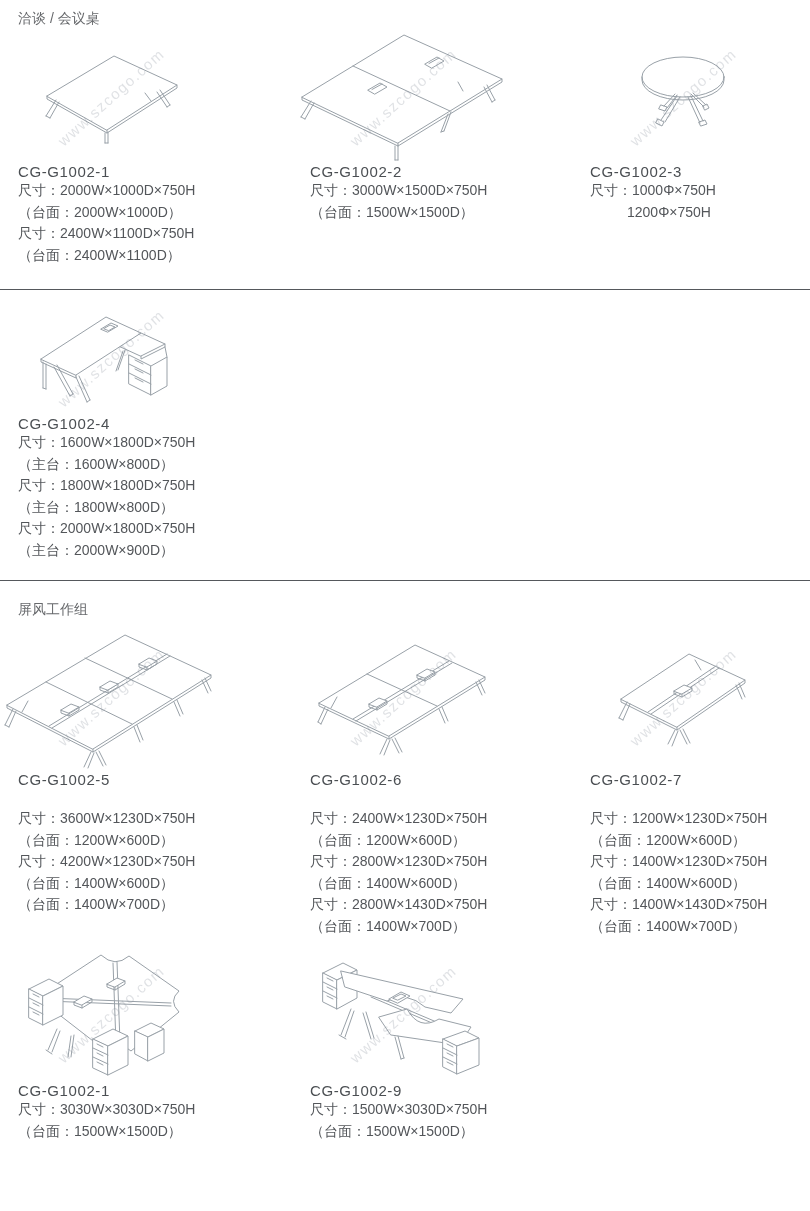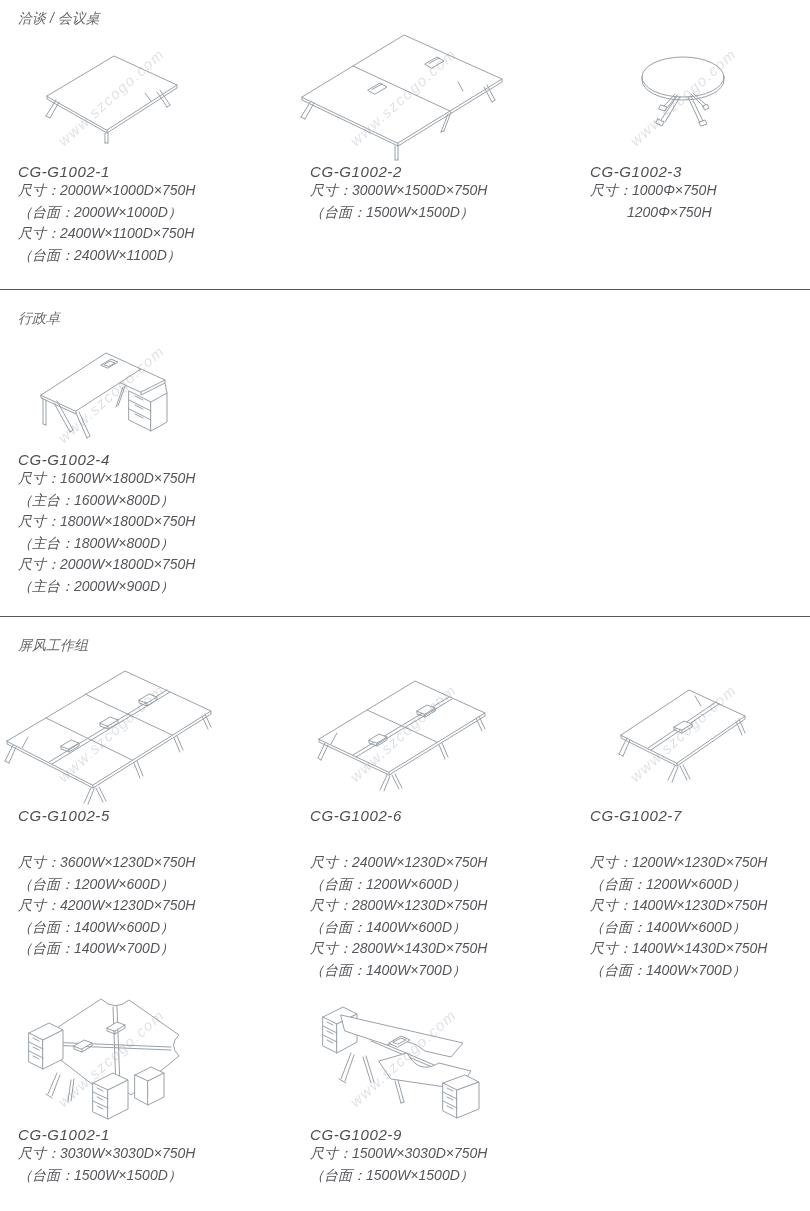--- a/index.html
+++ b/index.html
@@ -1,42 +1,42 @@
 <!DOCTYPE html>
 <html><head>
 <meta charset="utf-8">
 <style>
   html,body{margin:0;padding:0;background:#fff;}
   .page{
     width:810px;height:1211px;overflow:hidden;background:#fff;
     font-family:"Liberation Sans","DejaVu Sans",sans-serif;
     box-sizing:border-box;position:relative;
   }
-  .section{padding:0 18px;font-style:italic;}
+  .section{padding:0 18px;}
   .sec-title{font-size:14px;color:#67696c;padding-top:10px;line-height:16px;}
   .sec-title.later{padding-top:20px;}
   .row{display:flex;align-items:flex-start;}
   .cell{box-sizing:border-box;}
   .cell.c1{width:292px;}
   .cell.c2{width:280px;}
   .cell.c3{width:202px;}
   .figwrap{width:185px;display:flex;align-items:center;justify-content:center;position:relative;overflow:visible;}
   .figwrap.r1{height:126px;margin-top:8px;}
   .figwrap.r2{height:108px;margin-top:14px;}
   .figwrap.r3{height:142px;margin-top:9px;}
   .figwrap.r4{height:130px;margin-top:12px;}
   .wm{
     position:absolute;left:50%;top:50%;
     transform:translate(-50%,-50%) rotate(-42deg);
     color:rgba(130,140,150,0.25);font-size:15px;letter-spacing:1.5px;
     white-space:nowrap;pointer-events:none;z-index:2;
   }
   .code{width:185px;text-align:left;font-size:15px;color:#4b4f53;letter-spacing:0.6px;margin-top:4px;line-height:16px;}
   .specs{}
-  .specs.mt20{margin-top:28px;}
+  .specs.mt20{margin-top:20px;}
   .spec{font-size:14px;line-height:21.5px;color:#53565a;white-space:nowrap;}
   .spec.indent{padding-left:37px;}
   .divider{border:0;border-top:1px solid #55585c;height:0;margin:0;}
   .divider.d1{margin-top:23px;}
   .divider.d2{margin-top:19px;}
   svg.draw{stroke:#99a1a8;fill:none;stroke-width:1;stroke-linejoin:round;stroke-linecap:round;display:block;flex:none;}
 </style>
 </head>
 <body>
 
@@ -114,21 +114,20 @@
           <div class="spec indent">1200Φ×750H</div>
         </div>
       </div>
 
     </div>
   </div>
 
   <div class="divider d1"></div>
 
   <div class="section">
-    <div class="sec-title later">行政卓</div>
     <div class="row">
 
       <div class="cell c1">
         <div class="figwrap r2">
           <svg class="draw" width="160" height="110" viewBox="0 0 160 110">
             <polygon points="86,42 110,30 134,41 110,53" fill="#fff"></polygon>
             <polygon points="10,56 75,14 110,30 45,72" fill="#fff"></polygon>
             <path d="M10,56 L10,59 L45,75 L45,72"></path>
             <path d="M110,53 L110,56 L134,44 L134,41"></path>
             <polygon points="70,26 80,20 87,23 77,29"></polygon>

